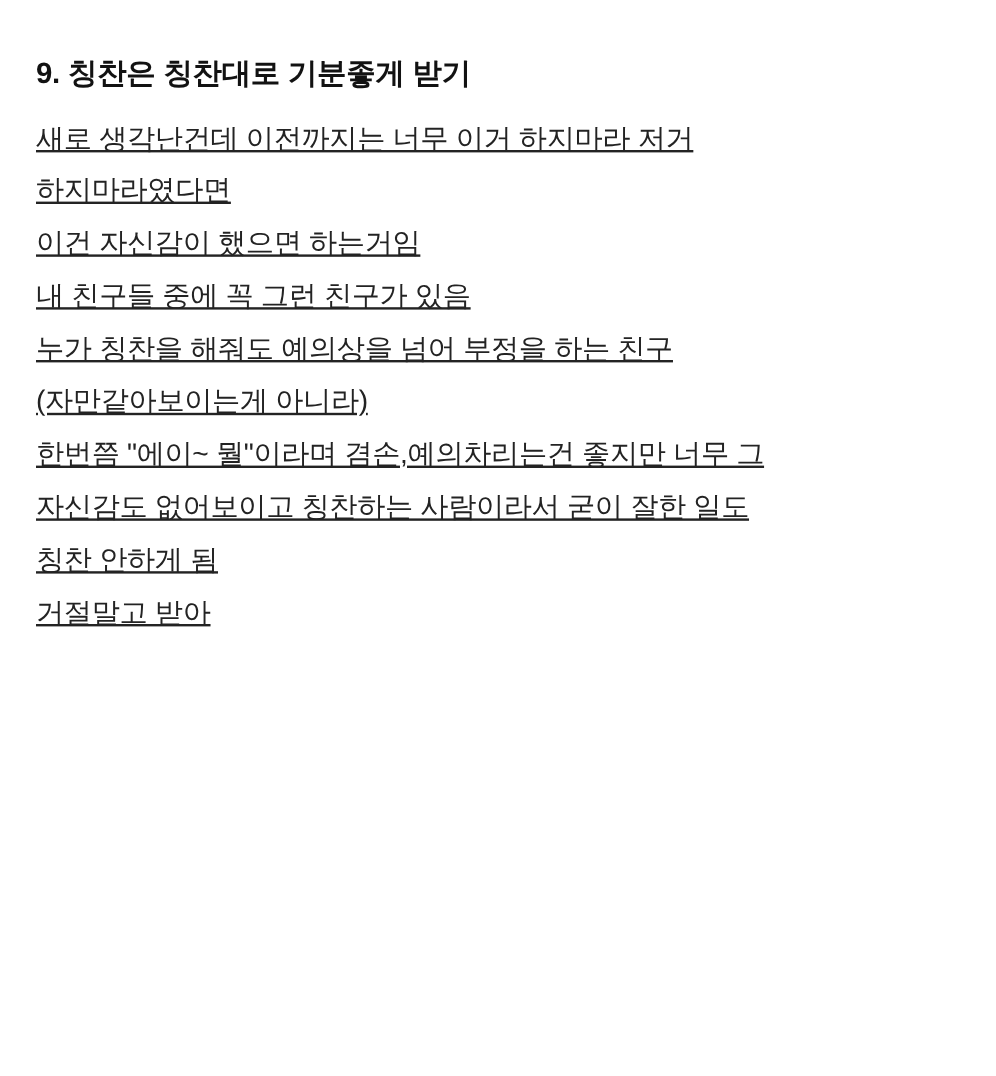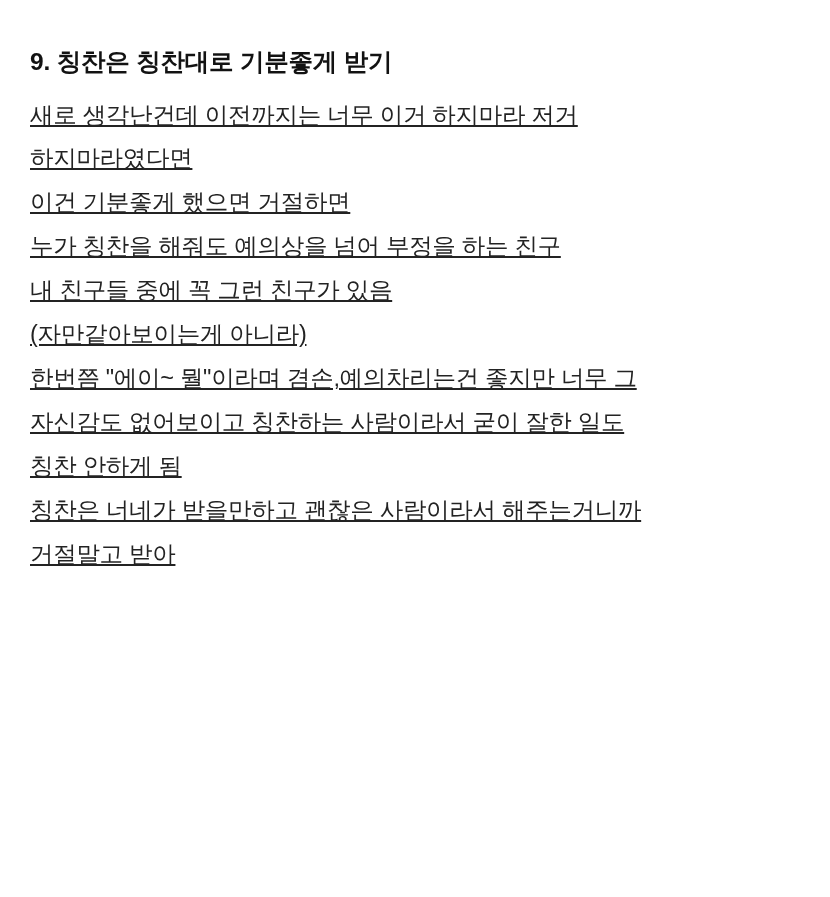--- a/index.html
+++ b/index.html
@@ -43,23 +43,22 @@
   }
 </style>
 </head>
 <body>
 
 <div class="page">
   <h1 class="post-title">9. 칭찬은 칭찬대로 기분좋게 받기</h1>
   <div class="post-body">
     <span class="line">새로 생각난건데 이전까지는 너무 이거 하지마라 저거</span>
     <span class="line">하지마라였다면</span>
-    <span class="line">이건 기분좋게 했으면 거절하면</span>
+    <span class="line">이건 자신감이 했으면 하는거임</span>
+    <span class="line">내 친구들 중에 꼭 그런 친구가 있음</span>
     <span class="line">누가 칭찬을 해줘도 예의상을 넘어 부정을 하는 친구</span>
-    <span class="line">내 친구들 중에 꼭 그런 친구가 있음</span>
     <span class="line">(자만같아보이는게 아니라)</span>
     <span class="line">한번쯤 "에이~ 뭘"이라며 겸손,예의차리는건 좋지만 너무 그</span>
     <span class="line">자신감도 없어보이고 칭찬하는 사람이라서 굳이 잘한 일도</span>
     <span class="line">칭찬 안하게 됨</span>
-    <span class="line">칭찬은 너네가 받을만하고 괜찮은 사람이라서 해주는거니까</span>
     <span class="line">거절말고 받아</span>
   </div>
 </div>
 
 </body></html>

